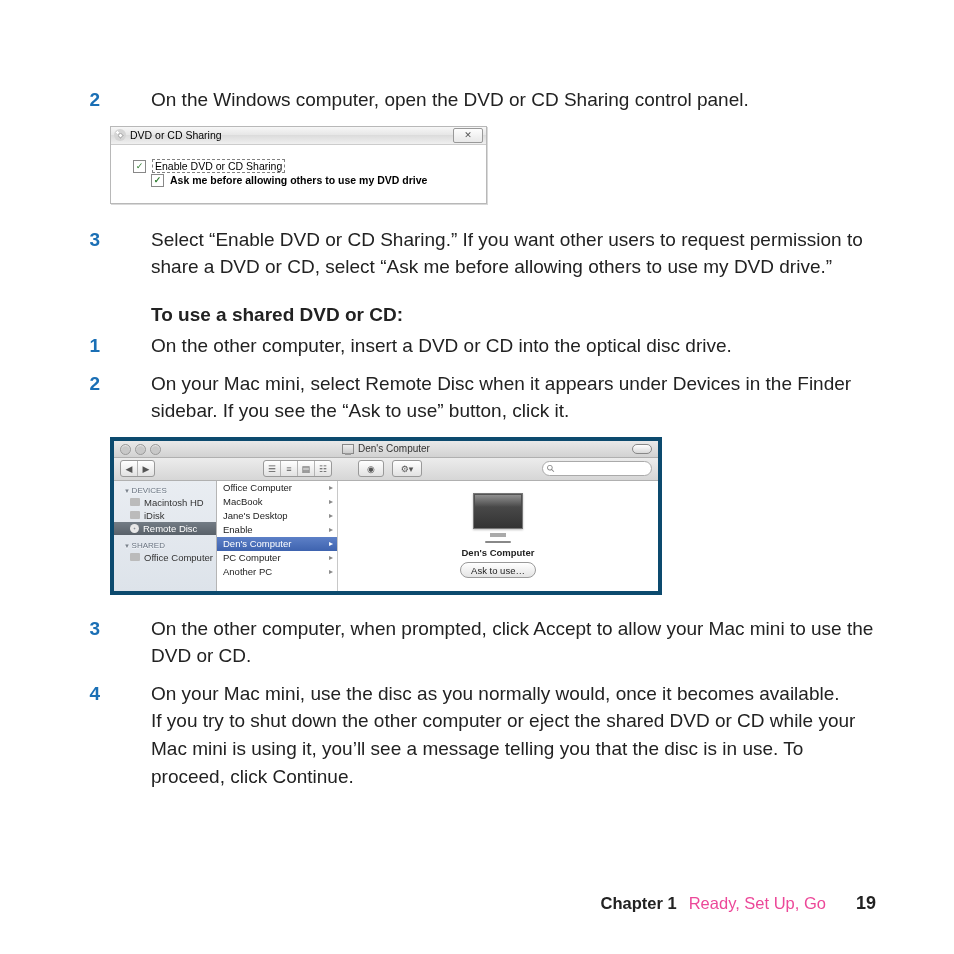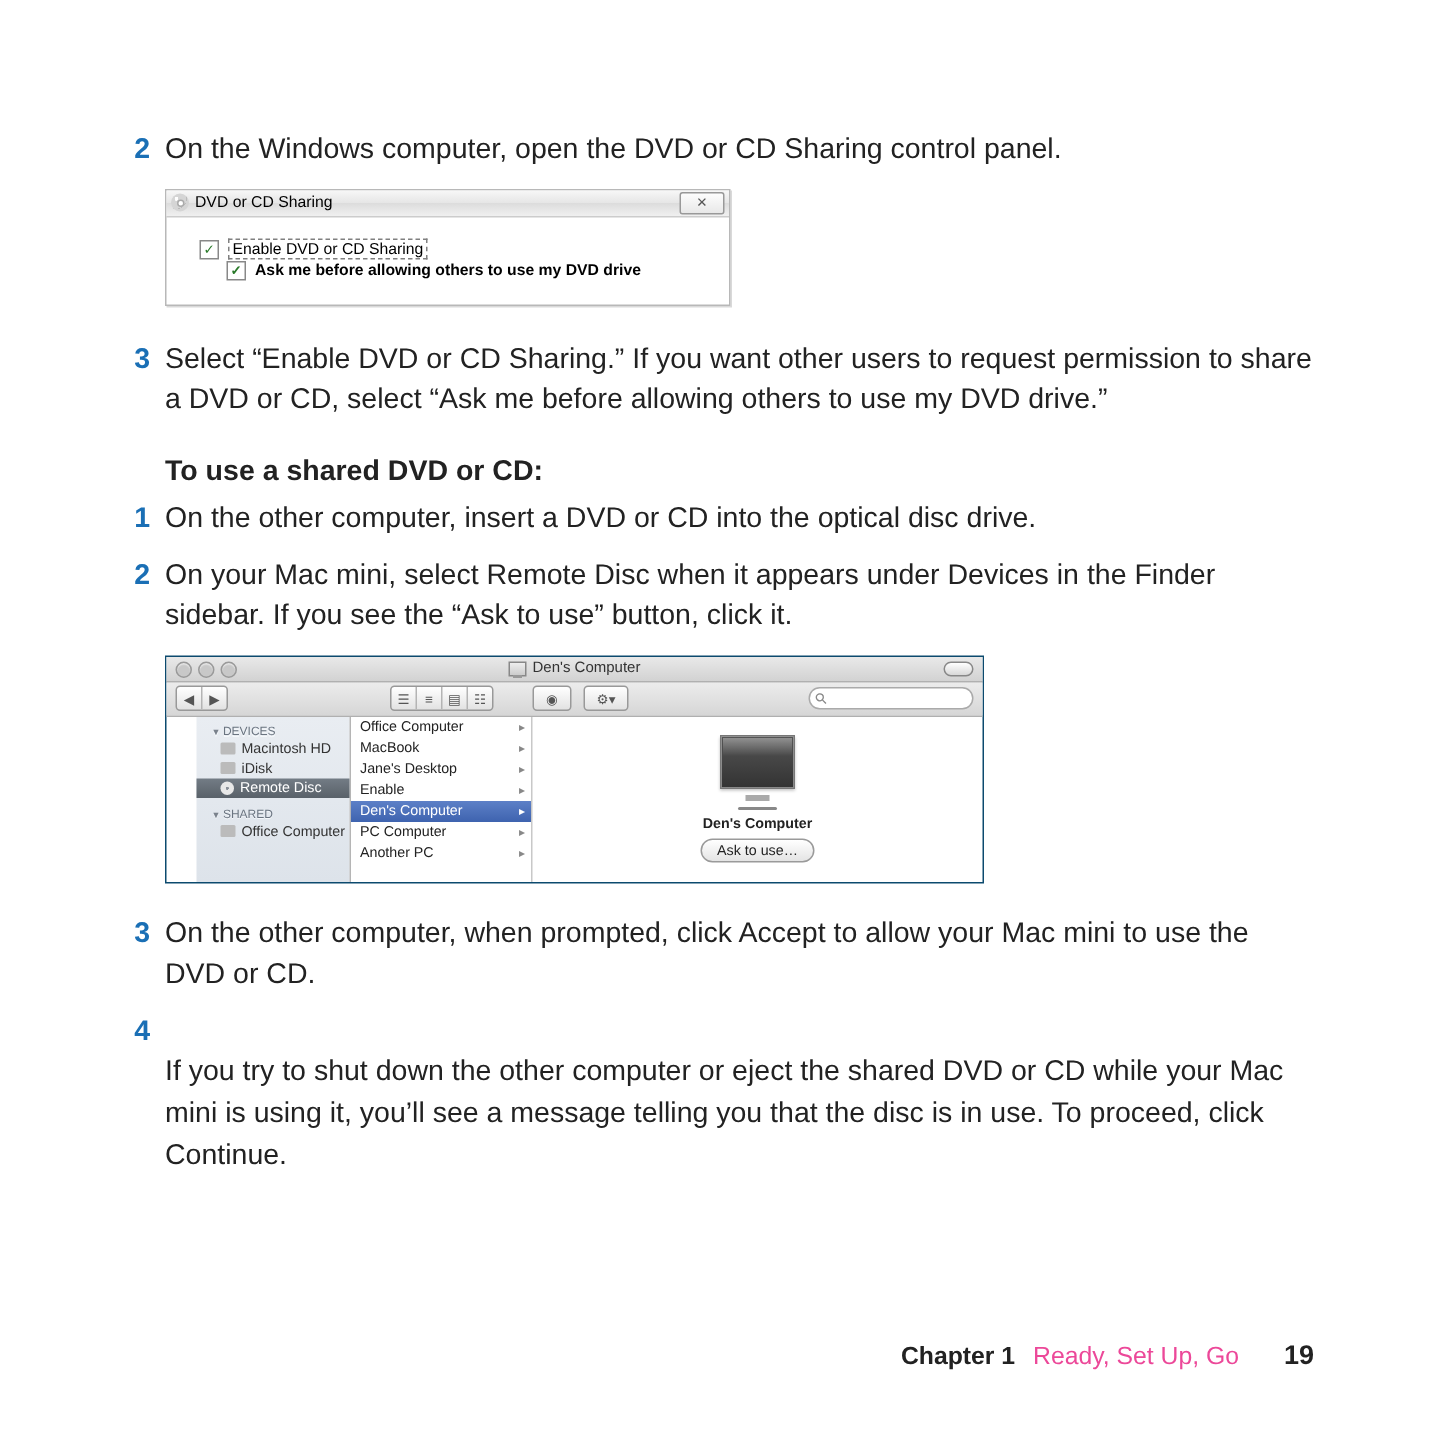--- a/index.html
+++ b/index.html
@@ -24,20 +24,21 @@
   .step-num {
     color: #1a6fb5;
     font-weight: bold;
     min-width: 22px;
     text-align: right;
     padding-right: 10px;
     font-size: 19px;
   }
   .step-body {
     flex: 1;
+    margin-left: 41px;
   }
   .bold {
     font-weight: bold;
   }
 
   
   .win-dialog {
     width: 375px;
     margin: 12px 0 22px 32px;
     border: 1px solid #b8b8b8;
@@ -120,21 +121,21 @@
     align-items: center;
     gap: 6px;
     font-size: 10.5px;
     font-weight: bold;
   }
 
   
   .finder {
     width: 544px;
     margin: 12px 0 20px 32px;
-    border: 1px solid #0c4a6e;
+    border: 4px solid #0c4a6e;
     font-family: "Lucida Grande", "Helvetica Neue", Arial, sans-serif;
     font-size: 9.5px;
     color: #222;
     background: #fff;
   }
   .f-titlebar {
     height: 16px;
     background: linear-gradient(#e9e9e9, #d2d2d2);
     border-bottom: 1px solid #b0b0b0;
     position: relative;
@@ -156,21 +157,21 @@
   }
   .seg {
     display:flex; border:1px solid #999; border-radius:3px; overflow:hidden; height:15px;
     background: linear-gradient(#fff,#e2e2e2);
   }
   .seg-btn { width:16px; display:flex;align-items:center;justify-content:center;border-right:1px solid #b4b4b4;font-size:9px;color:#555;}
   .seg-btn:last-child{border-right:none;}
   .f-search {
     margin-left:auto; height:13px; width:100px; border:1px solid #aaa;border-radius:8px;background:#fff;display:flex;align-items:center;padding:0 4px;color:#888;
   }
-  .f-content { display:flex; height:110px;margin-left:20px; }
+  .f-content { display:flex; height:110px; }
   .f-sidebar { width:102px; background: linear-gradient(#e9edf2,#dde3ea); border-right:1px solid #b5b5b5; padding:3px 0 0 0;}
   .f-sec {font-size:8px;color:#6a7480;padding:2px 4px 1px 10px; text-shadow:0 1px 0 #f5f8fb;}
   .f-sec::before{content:"▼ "; font-size:6px; color:#7a828c;}
   .f-side-item{font-size:9.5px;padding:1px 0 1px 16px;color:#333;display:flex;align-items:center;gap:4px;}
   .f-side-item.sel{background:linear-gradient(#737c85,#596169);color:#fff;}
   .f-sicon{width:10px;height:8px;background:#bbb;border-radius:1px;display:inline-block;}
   .f-sicon.disc{width:9px;height:9px;border-radius:50%;background:radial-gradient(circle,#fff 0 15%,#c8c8c8 16% 100%);}    
   .f-sicon.disc.sel{background:radial-gradient(circle,#8a9099 0 15%,#e8e8e8 16% 100%);}    
   .f-col2 { width:120px; border-right:1px solid #c8c8c8; }
   .f-row { display:flex; justify-content:space-between; align-items:center; padding:1.5px 4px 1.5px 6px; font-size:9.5px;}
@@ -343,21 +344,21 @@
   </div>
 
   <div class="step">
     <div class="step-num">3</div>
     <div class="step-body">On the other computer, when prompted, click Accept to allow your Mac mini to use the DVD or CD.</div>
   </div>
 
   <div class="step">
     <div class="step-num">4</div>
     <div class="step-body">
-      <br>
+      <span>On your Mac mini, use the disc as you normally would, once it becomes available.</span><br>
       <span>If you try to shut down the other computer or eject the shared DVD or CD while your Mac mini is using it, you’ll see a message telling you that the disc is in use. To proceed, click Continue.</span>
     </div>
   </div>
 
 </div>
 
 <div class="footer">
   <span class="ch">Chapter 1</span>
   <span class="title">Ready, Set Up, Go</span>
   <span class="num">19</span>

